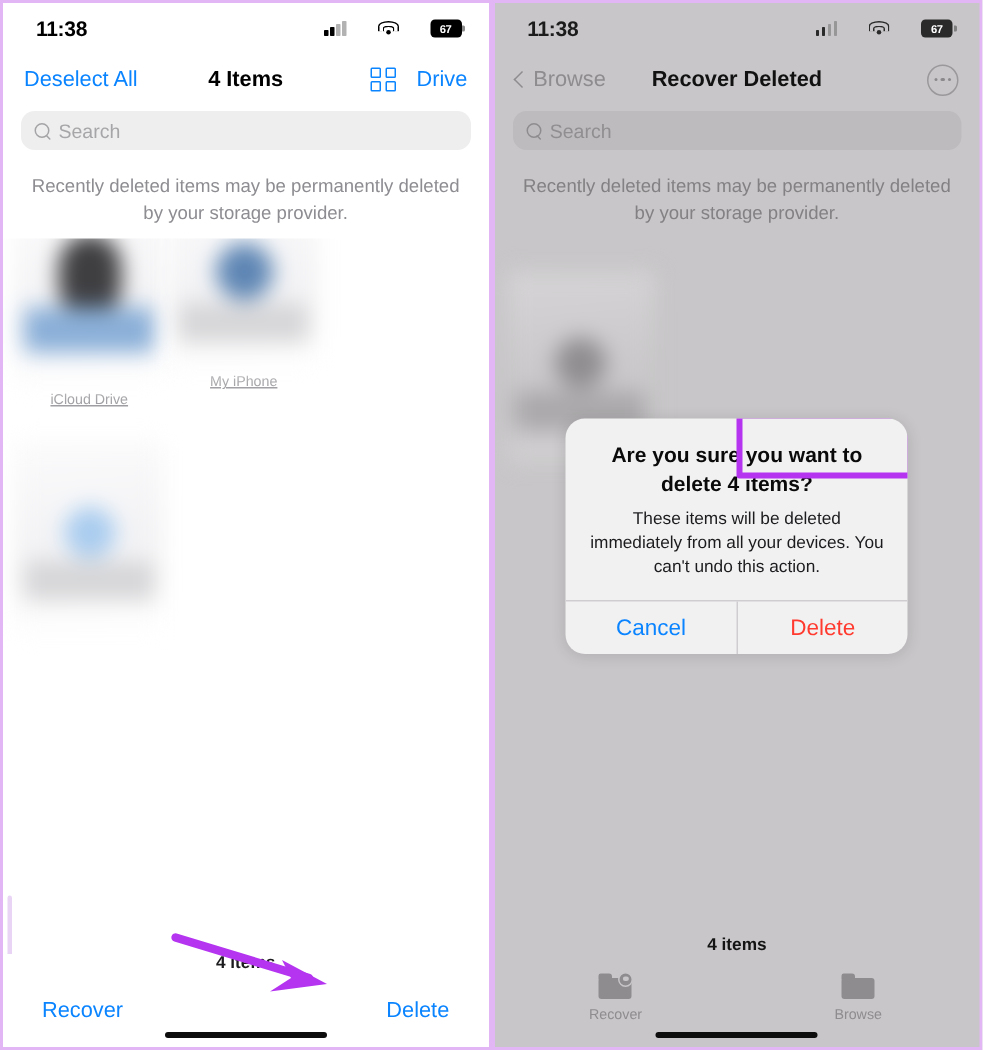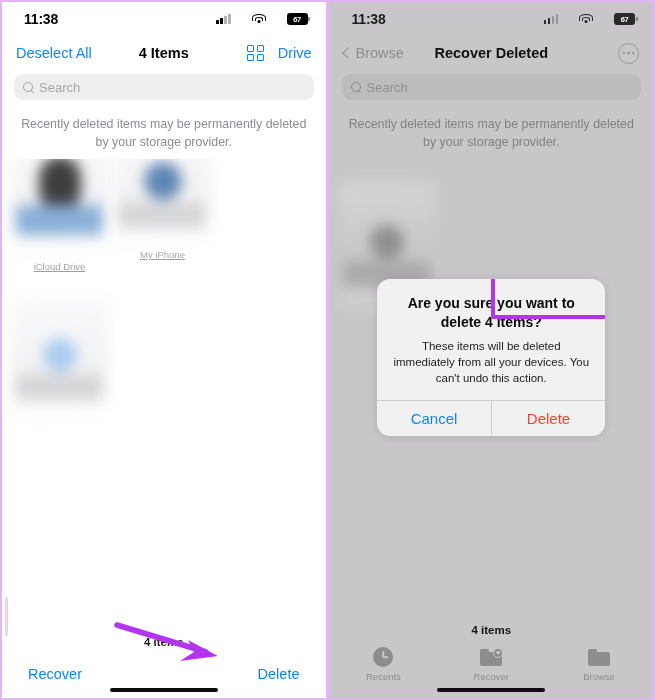--- a/index.html
+++ b/index.html
@@ -376,26 +376,20 @@
           </div>
         </div>
       </div>
     </div>
 
     <div class="footer">
       <div class="count">4 items</div>
       <div class="tabbar">
         <div class="tab">
           <span class="tab-ico">
-              <span class="clock-ico"></span>
-            </span>
-          <span class="tab-label">Recents</span>
-        </div>
-        <div class="tab">
-          <span class="tab-ico">
             <span class="folder-ico">
                 <span class="tabf"></span>
                 <span class="body"></span>
                 <span class="person"></span>
               </span>
           </span>
           <span class="tab-label">Recover</span>
         </div>
         <div class="tab">
           <span class="tab-ico">

